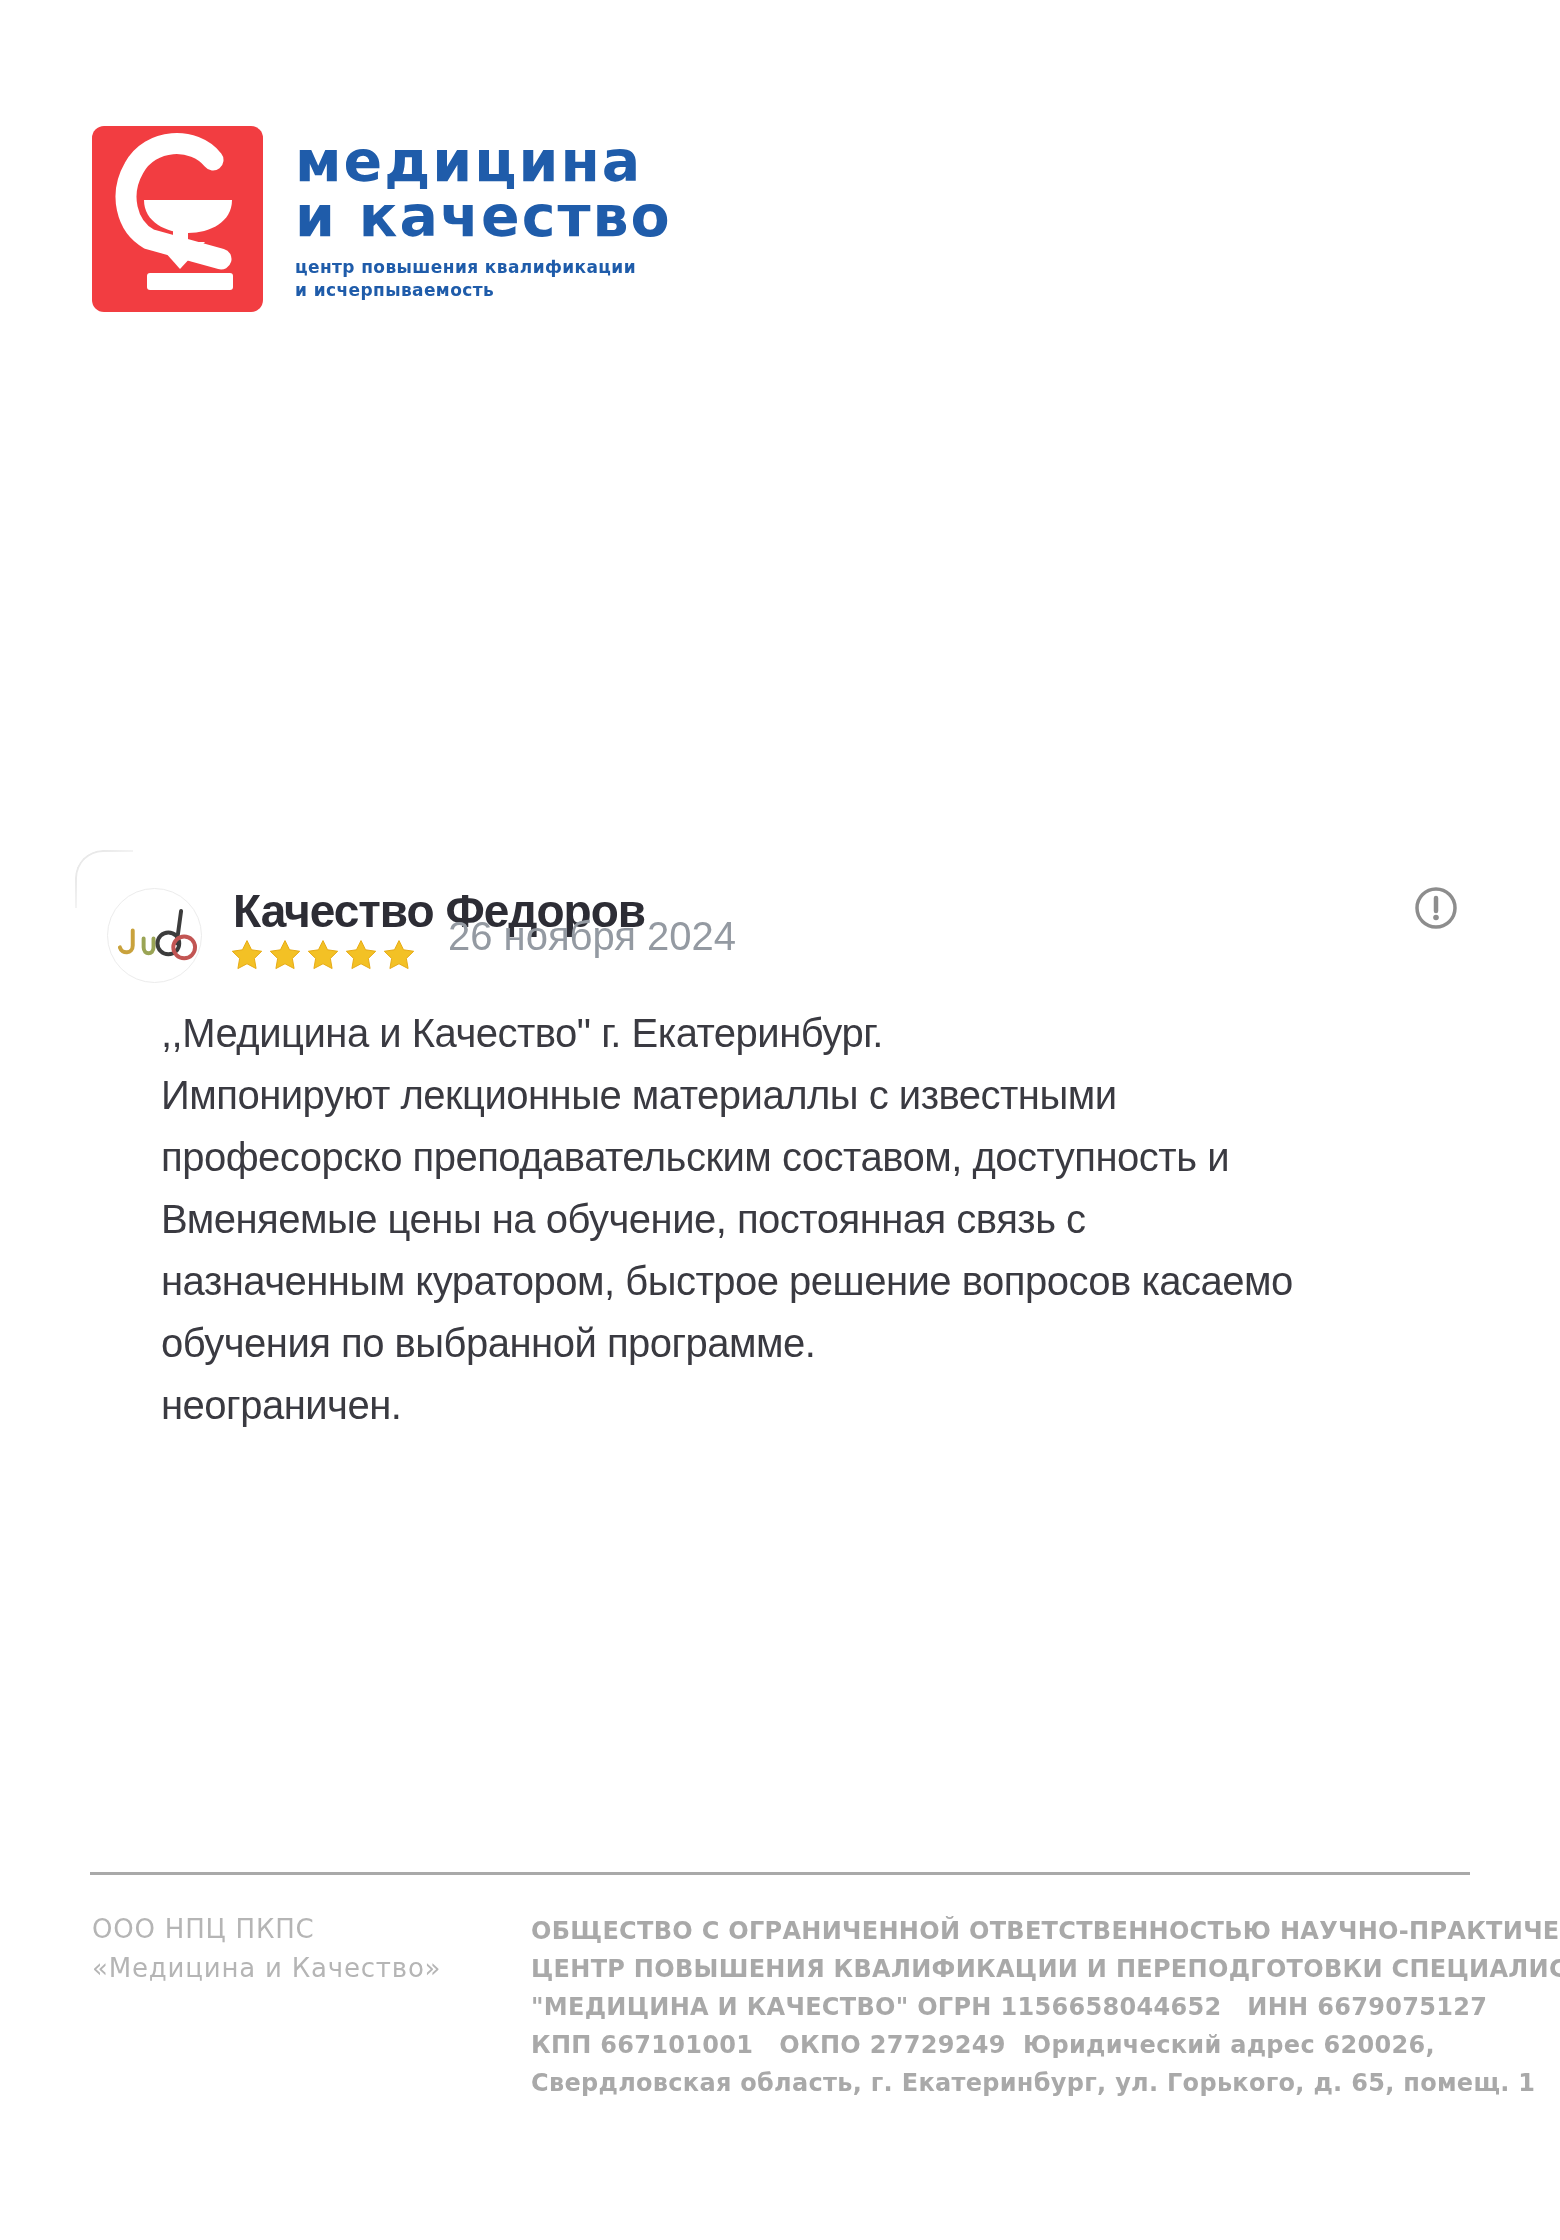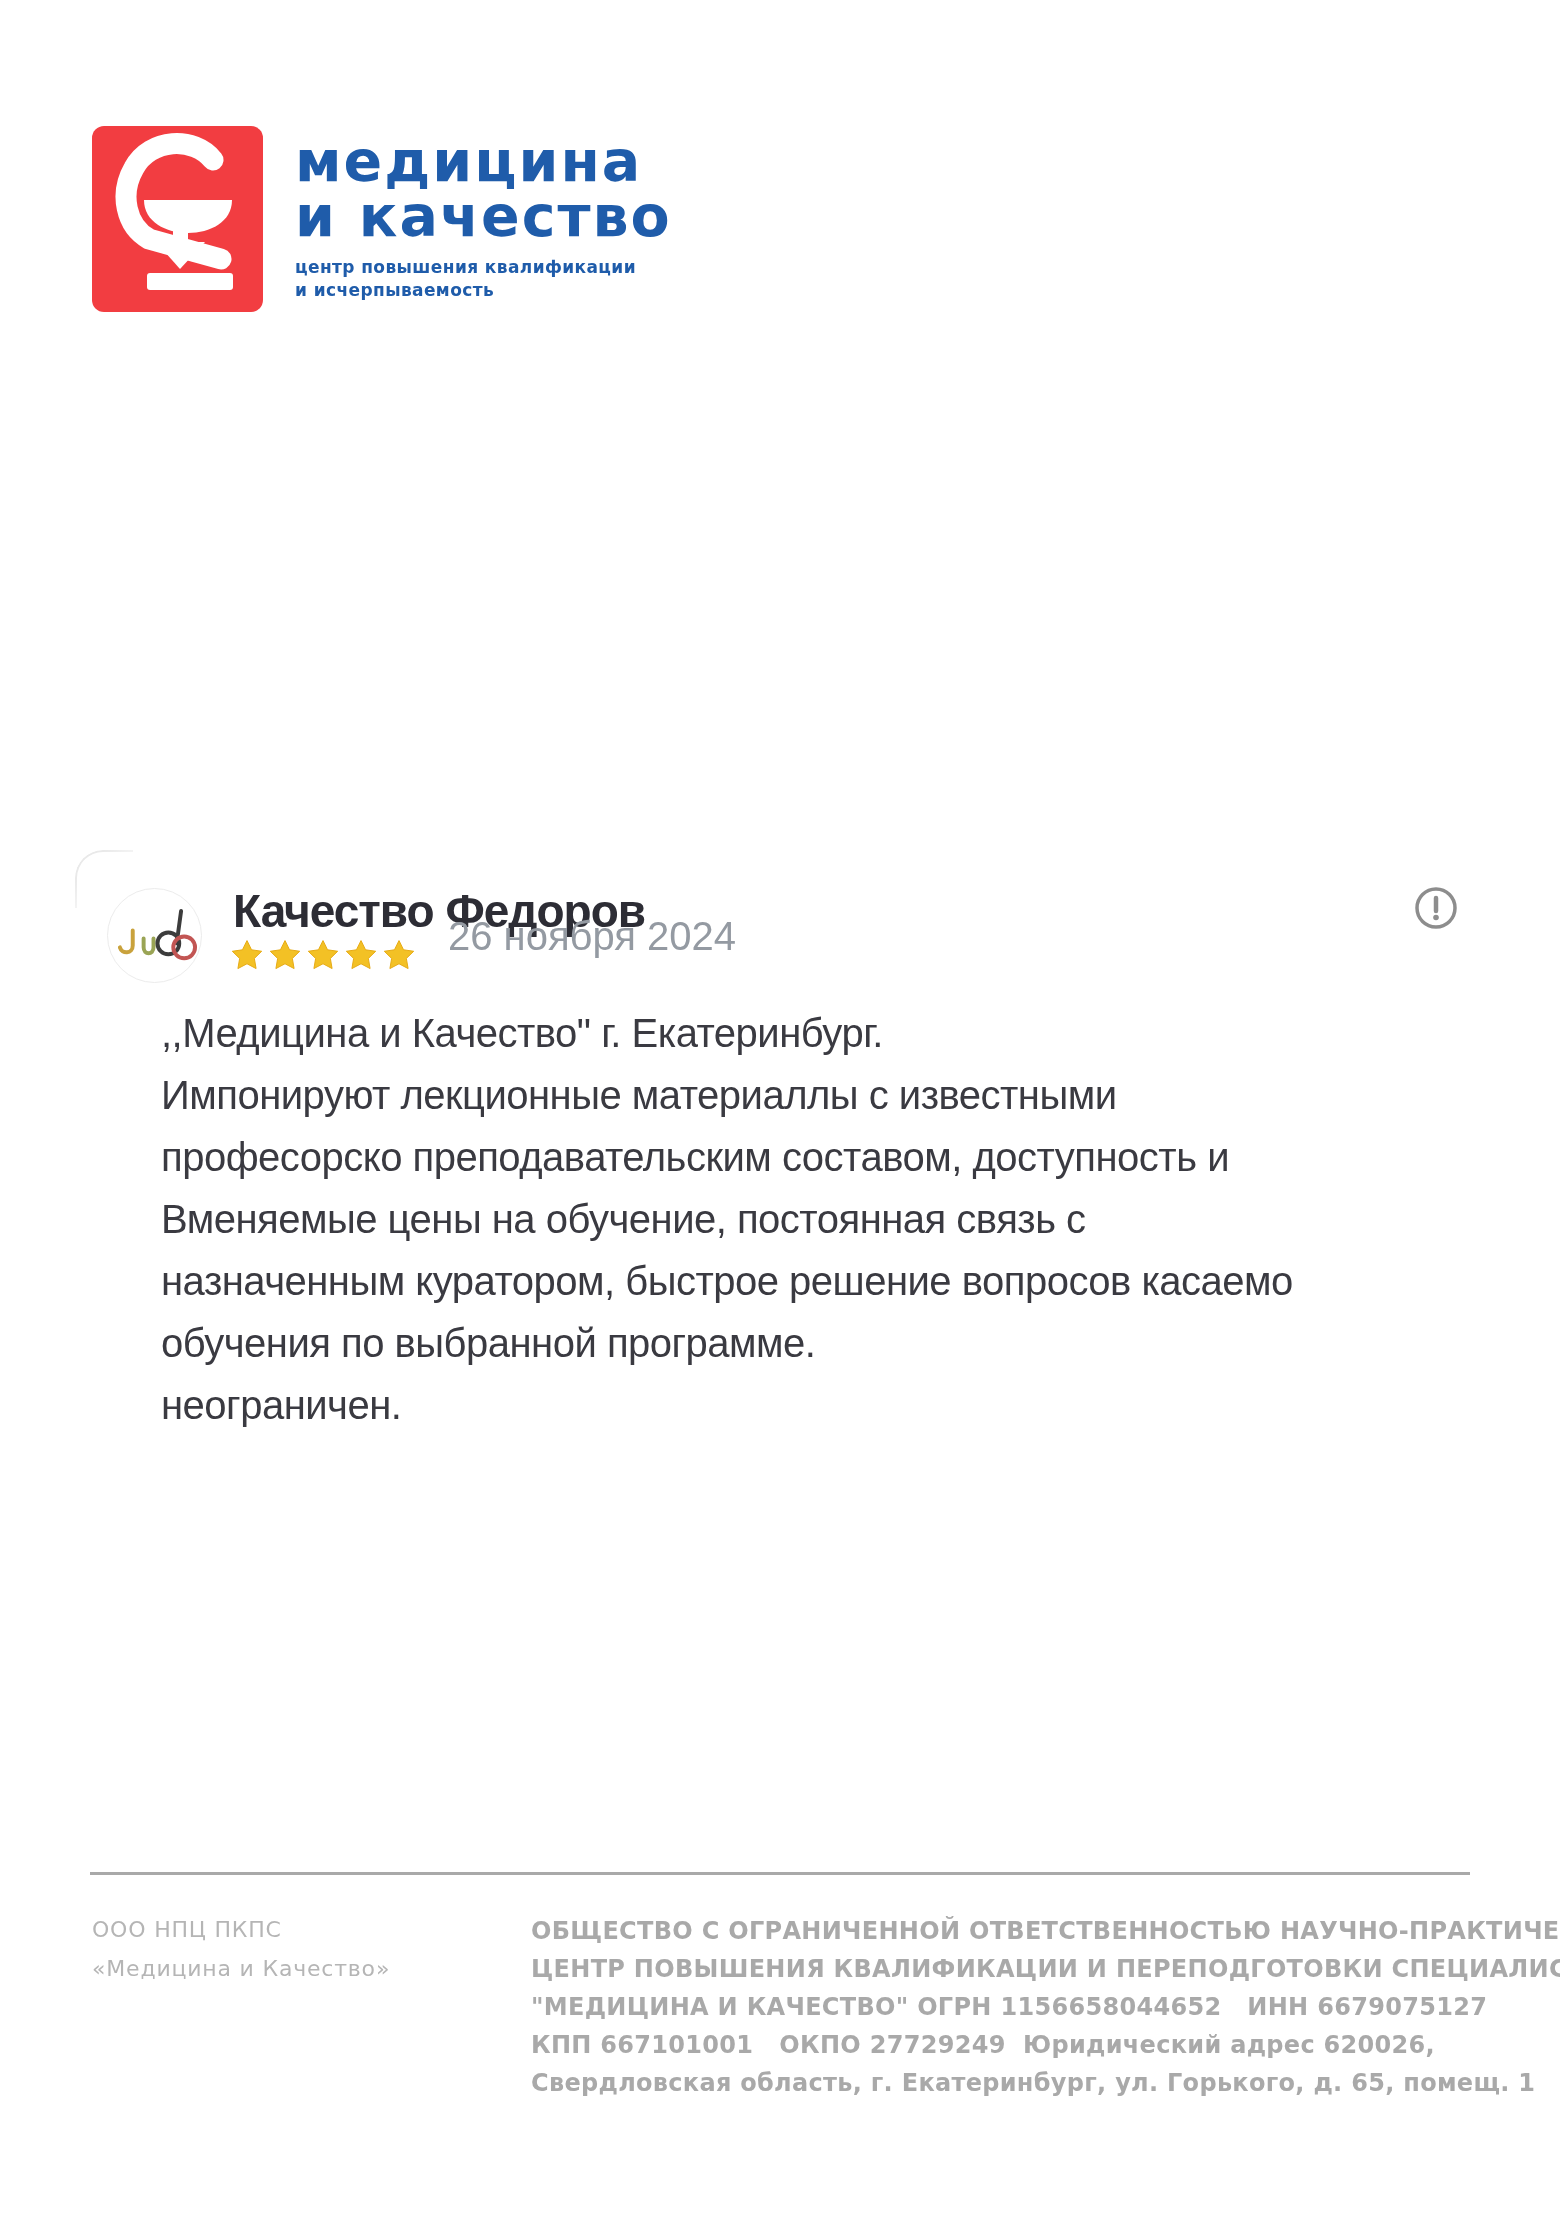--- a/index.html
+++ b/index.html
@@ -79,21 +79,21 @@
   }
 
   
   .footer-divider {
     left: 90px; top: 1872px; width: 1380px; height: 3px;
     background: #a9a9a9; border: none;
   }
   .footer-left {
     left: 92px; top: 1910px;
     font-family: "DejaVu Sans", sans-serif;
-    font-size: 22px; line-height: 39px;
+    font-size: 26px; line-height: 39px;
     letter-spacing: 0.8px;
     color: #b5b5b5; white-space: nowrap;
   }
   .footer-right {
     left: 531px; top: 1912px;
     font-family: "DejaVu Sans", sans-serif;
     font-size: 24px; font-weight: bold; line-height: 38px;
     letter-spacing: 0.3px;
     color: #a9a9a9; white-space: nowrap;
   }

